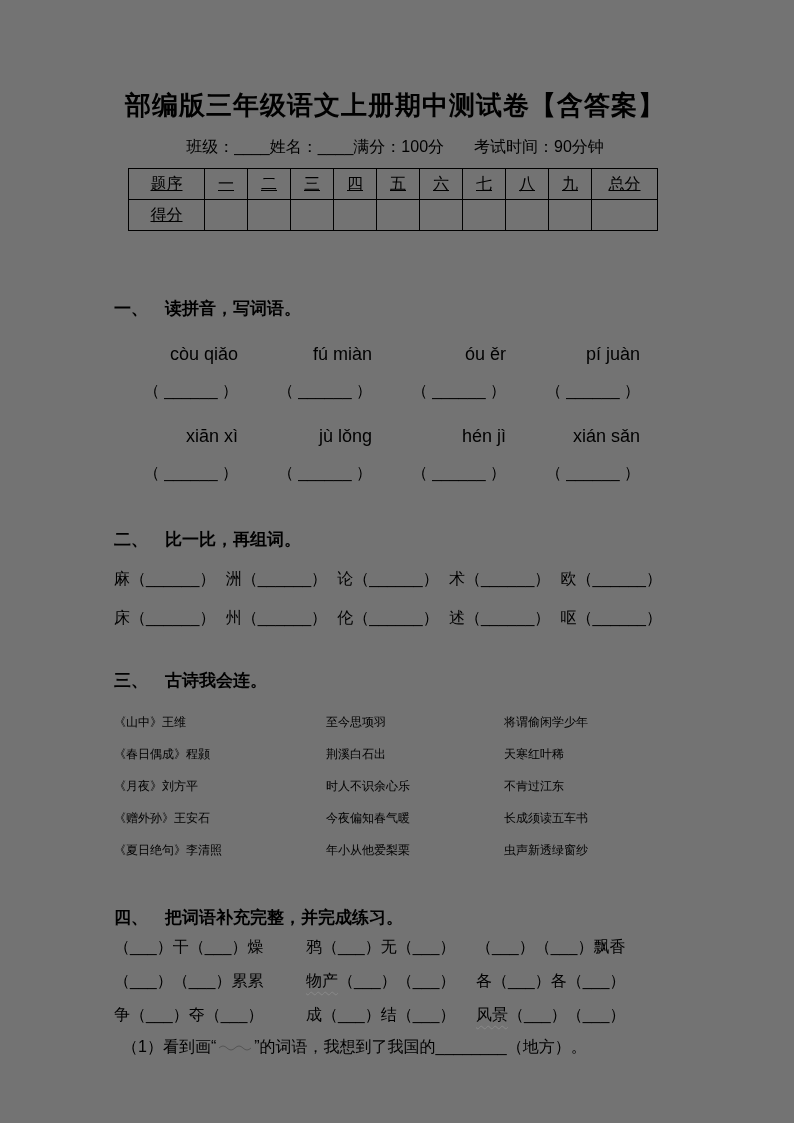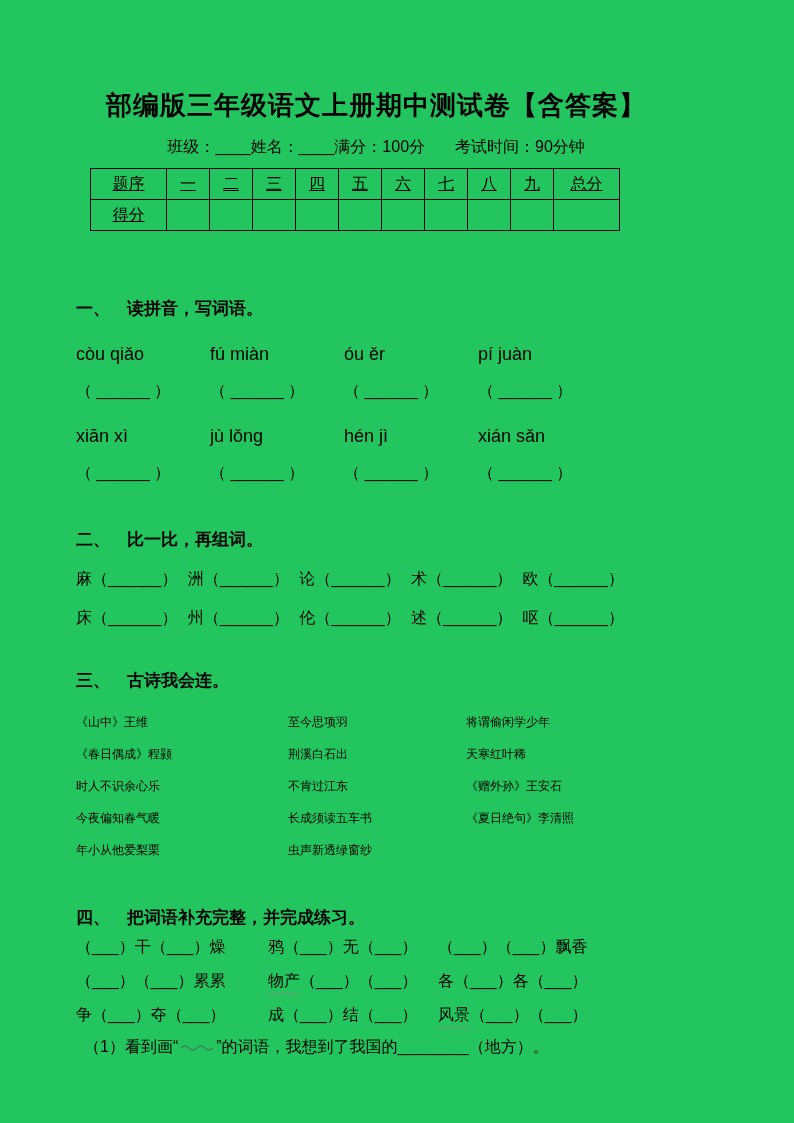--- a/index.html
+++ b/index.html
@@ -1,39 +1,39 @@
 <!DOCTYPE html>
 <html><head>
 <meta charset="utf-8">
 <style>
   html,body { margin:0; padding:0; background:#e8e8e8; }
   .page {
-    width:794px; height:1123px; background:#22c55e; margin:0 auto;
+    width:794px; height:1123px; background:#737373; margin:0 auto;
     font-family:"Liberation Sans", sans-serif; color:#000;
-    box-sizing:border-box; padding:60px 118px 0 76px; overflow:hidden;
+    box-sizing:border-box; padding:60px 118px 0 114px; overflow:hidden;
   }
   .title {
     font-size:26px; font-weight:bold; text-align:center;
     letter-spacing:1px; margin:28px 0 14px 0;
   }
   .meta { font-size:16px; text-align:center; margin-bottom:10px; white-space:nowrap; }
   .meta .gap-left { margin-left:30px;text-align:center; }
 
   table.score-table { border-collapse:collapse; margin-left:14px; table-layout:fixed; }
   table.score-table td {
     border:1px solid #000; height:30px; font-size:16px;
     text-align:center; padding:0; vertical-align:middle;text-decoration:underline;
   }
 
   .sec-heading { font-size:17px; font-weight:bold; }
 
   
   .s1-heading { margin-top:66px; }
   .pinyin-grid { display:flex; margin-top:24px; }
-  .py-col { width:124px; margin-right:10px; text-align:left; }
+  .py-col { width:124px; margin-right:10px; text-align:right; }
   .py { font-size:18px; margin-bottom:16px; white-space:nowrap; }
   .blank { font-size:16px; white-space:nowrap; }
 
   
   .s2-heading { margin-top:44px; }
   .s2-row { display:flex; justify-content:space-between; width:548px; font-size:16px; margin-top:18px; white-space:nowrap; }
 
   
   .s3-heading { margin-top:40px; }
   .s3-grid { display:grid; grid-template-columns:212px 178px 1fr; margin-top:14px; font-size:12px; }
@@ -159,20 +159,21 @@
   </div>
 
   <div class="sec-heading s3-heading">三、　古诗我会连。</div>
   <div class="s3-grid">
     <span>《山中》王维</span>
     <span>至今思项羽</span>
     <span>将谓偷闲学少年</span>
     <span>《春日偶成》程颢</span>
     <span>荆溪白石出</span>
     <span>天寒红叶稀</span>
+    <span>《月夜》刘方平</span>
     <span>时人不识余心乐</span>
     <span>不肯过江东</span>
     <span>《赠外孙》王安石</span>
     <span>今夜偏知春气暖</span>
     <span>长成须读五车书</span>
     <span>《夏日绝句》李清照</span>
     <span>年小从他爱梨栗</span>
     <span>虫声新透绿窗纱</span>
   </div>
 

